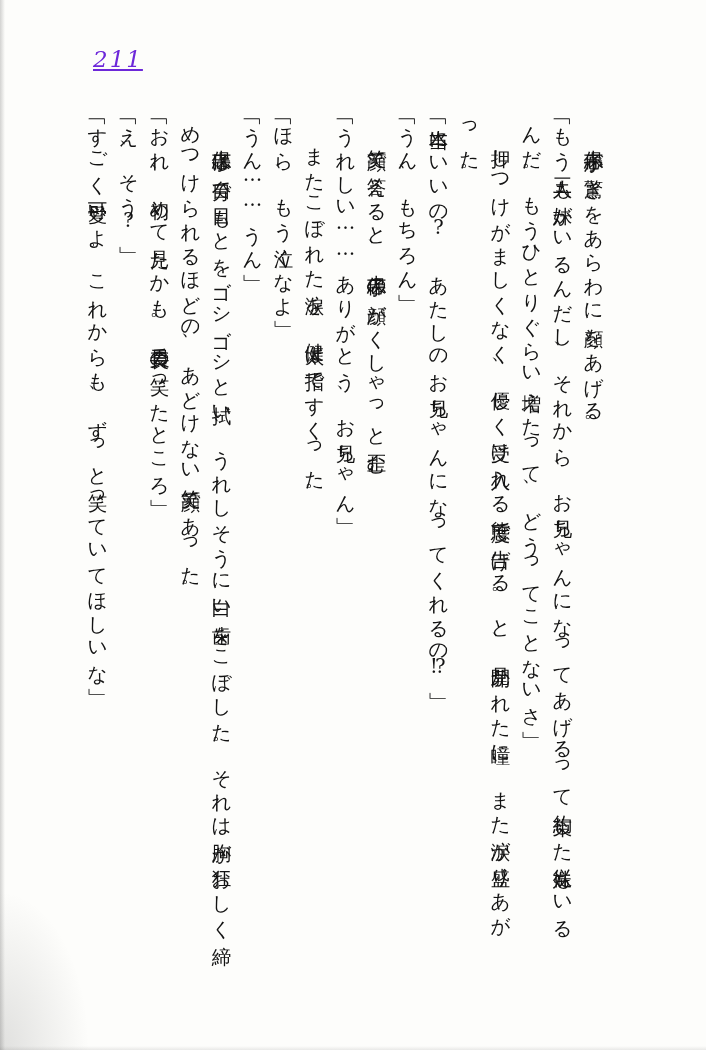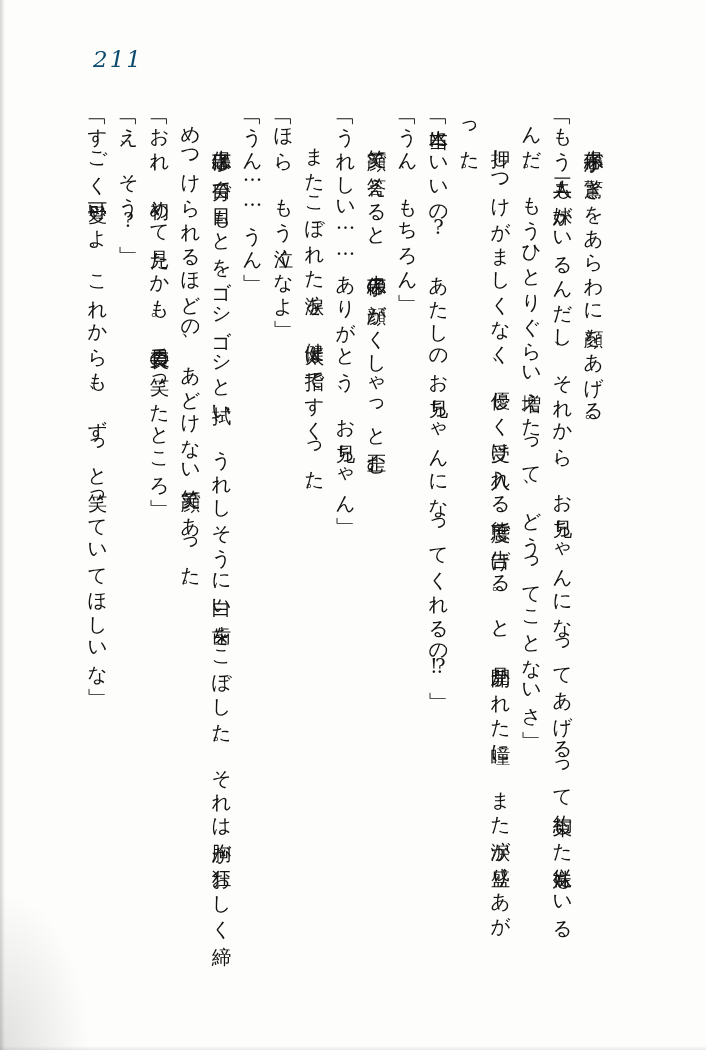--- a/index.html
+++ b/index.html
@@ -28,22 +28,23 @@
     background: radial-gradient(ellipse at 0% 100%, rgba(70,70,70,0.16), rgba(70,70,70,0) 70%);
     pointer-events: none;
   }
 
   .page-number {
     position: absolute;
     top: 46px;
     left: 93px;
     font-size: 23px;
     font-style: italic;
-    color: #0c4a6e;
+    color: #6d28d9;
     letter-spacing: 2px;
+    text-decoration: underline;
   }
 
   .text-block {
     position: absolute;
     top: 112px;
     right: 97px;
     height: 823px;
     writing-mode: vertical-rl;
     text-orientation: upright;
     font-size: 19.5px;

